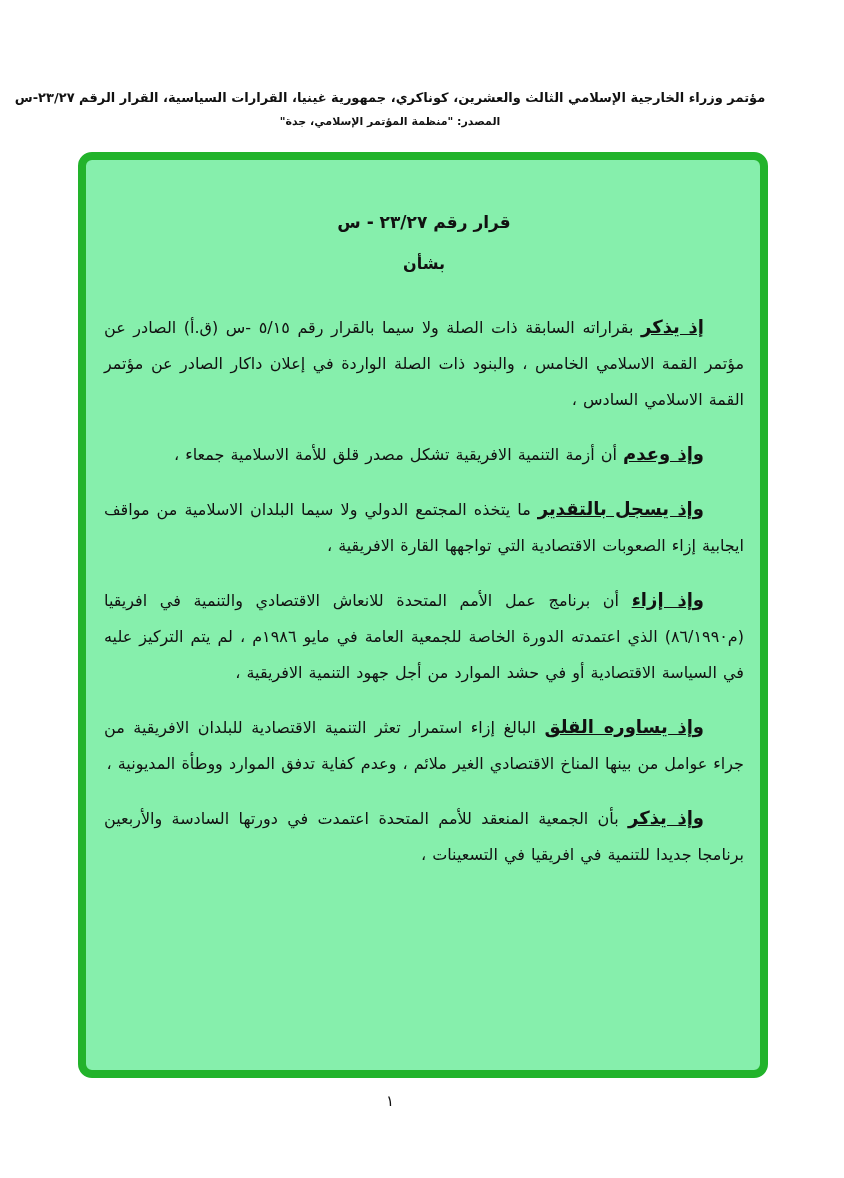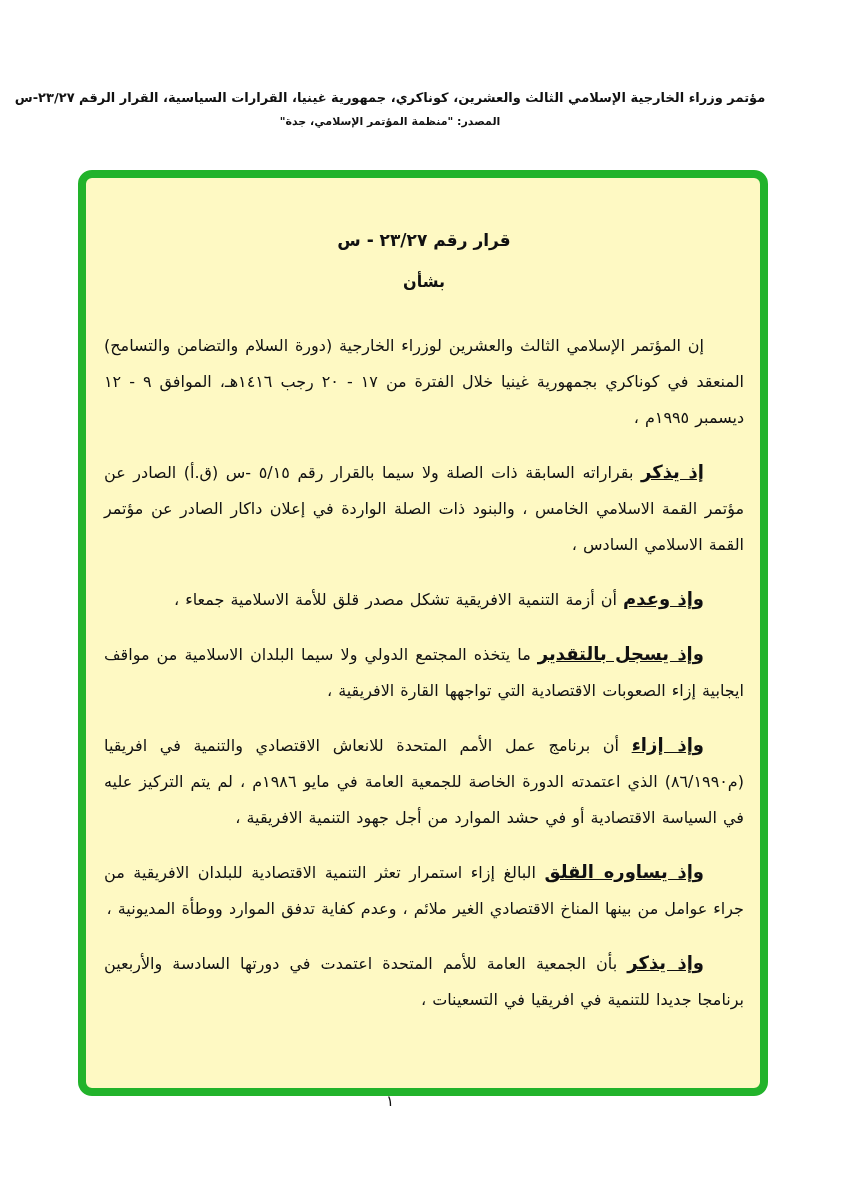--- a/index.html
+++ b/index.html
@@ -37,22 +37,21 @@
     position: absolute;
     left: 78px;
     top: 152px;
     box-sizing: border-box;
     width: 690px;
     height: 926px;
     border: 8px solid var(--green, #22b32b);
     border-radius: 14px;
     padding: 52px 16px 0 18px;
     direction: rtl;
-    background: #fef9c3;
-    margin-top: 18px;
+    background: #86efac;
   }
   .title-block { text-align: center; direction: rtl; }
   .title-block .t1 { font-size: 17px; font-weight: bold; margin-bottom: 22px; }
   .title-block .t2 { font-size: 16px; font-weight: bold; margin-bottom: 17px; }
   .title-block .t3 { font-size: 19px; font-weight: bold; }
   .doc-body { margin-top: 36px; direction: rtl; }
   .para {
     font-size: 16px;
     line-height: 36px;
     text-align: justify;
@@ -83,26 +82,25 @@
   </header>
 
   <div class="green-box">
 
     <div class="title-block">
       <div class="t1">قرار رقم ٢٣/٢٧ - س</div>
       <div class="t2">بشأن</div>
     </div>
 
     <div class="doc-body">
-      <p class="para"><span class="lead"></span><span>إن المؤتمر الإسلامي الثالث والعشرين لوزراء الخارجية (دورة السلام والتضامن والتسامح) المنعقد في كوناكري بجمهورية غينيا خلال الفترة من ١٧ - ٢٠ رجب ١٤١٦هـ، الموافق ٩ - ١٢ ديسمبر ١٩٩٥م ،</span></p>
       <p class="para"><span class="lead">إذ يذكر</span><span> بقراراته السابقة ذات الصلة ولا سيما بالقرار رقم ٥/١٥ -س (ق.أ) الصادر عن مؤتمر القمة الاسلامي الخامس ، والبنود ذات الصلة الواردة في إعلان داكار الصادر عن مؤتمر القمة الاسلامي السادس ،</span></p>
       <p class="para"><span class="lead">وإذ وعدم</span><span> أن أزمة التنمية الافريقية تشكل مصدر قلق للأمة الاسلامية جمعاء ،</span></p>
       <p class="para"><span class="lead">وإذ يسجل بالتقدير</span><span> ما يتخذه المجتمع الدولي ولا سيما البلدان الاسلامية من مواقف ايجابية إزاء الصعوبات الاقتصادية  التي تواجهها القارة الافريقية ،</span></p>
       <p class="para"><span class="lead">وإذ إزاء</span><span> أن برنامج عمل الأمم المتحدة للانعاش الاقتصادي والتنمية في افريقيا ‭(٨٦/١٩٩٠م)‬ الذي اعتمدته الدورة الخاصة للجمعية العامة في مايو ١٩٨٦م ، لم يتم التركيز عليه في السياسة الاقتصادية أو في حشد الموارد من أجل جهود التنمية الافريقية ،</span></p>
       <p class="para"><span class="lead">وإذ يساوره القلق</span><span> البالغ إزاء استمرار تعثر التنمية الاقتصادية للبلدان الافريقية من جراء عوامل من بينها المناخ الاقتصادي الغير ملائم ، وعدم كفاية تدفق الموارد ووطأة المديونية ،</span></p>
-      <p class="para"><span class="lead">وإذ يذكر</span><span> بأن الجمعية العامة للأمم المتحدة اعتمدت في دورتها السادسة والأربعين برنامجا جديدا للتنمية في افريقيا في التسعينات ،</span></p>
+      <p class="para"><span class="lead">وإذ يذكر</span><span> بأن الجمعية المنعقد للأمم المتحدة اعتمدت في دورتها السادسة والأربعين برنامجا جديدا للتنمية في افريقيا في التسعينات ،</span></p>
     </div>
 
   </div>
 
   <div class="page-num">١</div>
 
 </div>
 
 </body></html>

